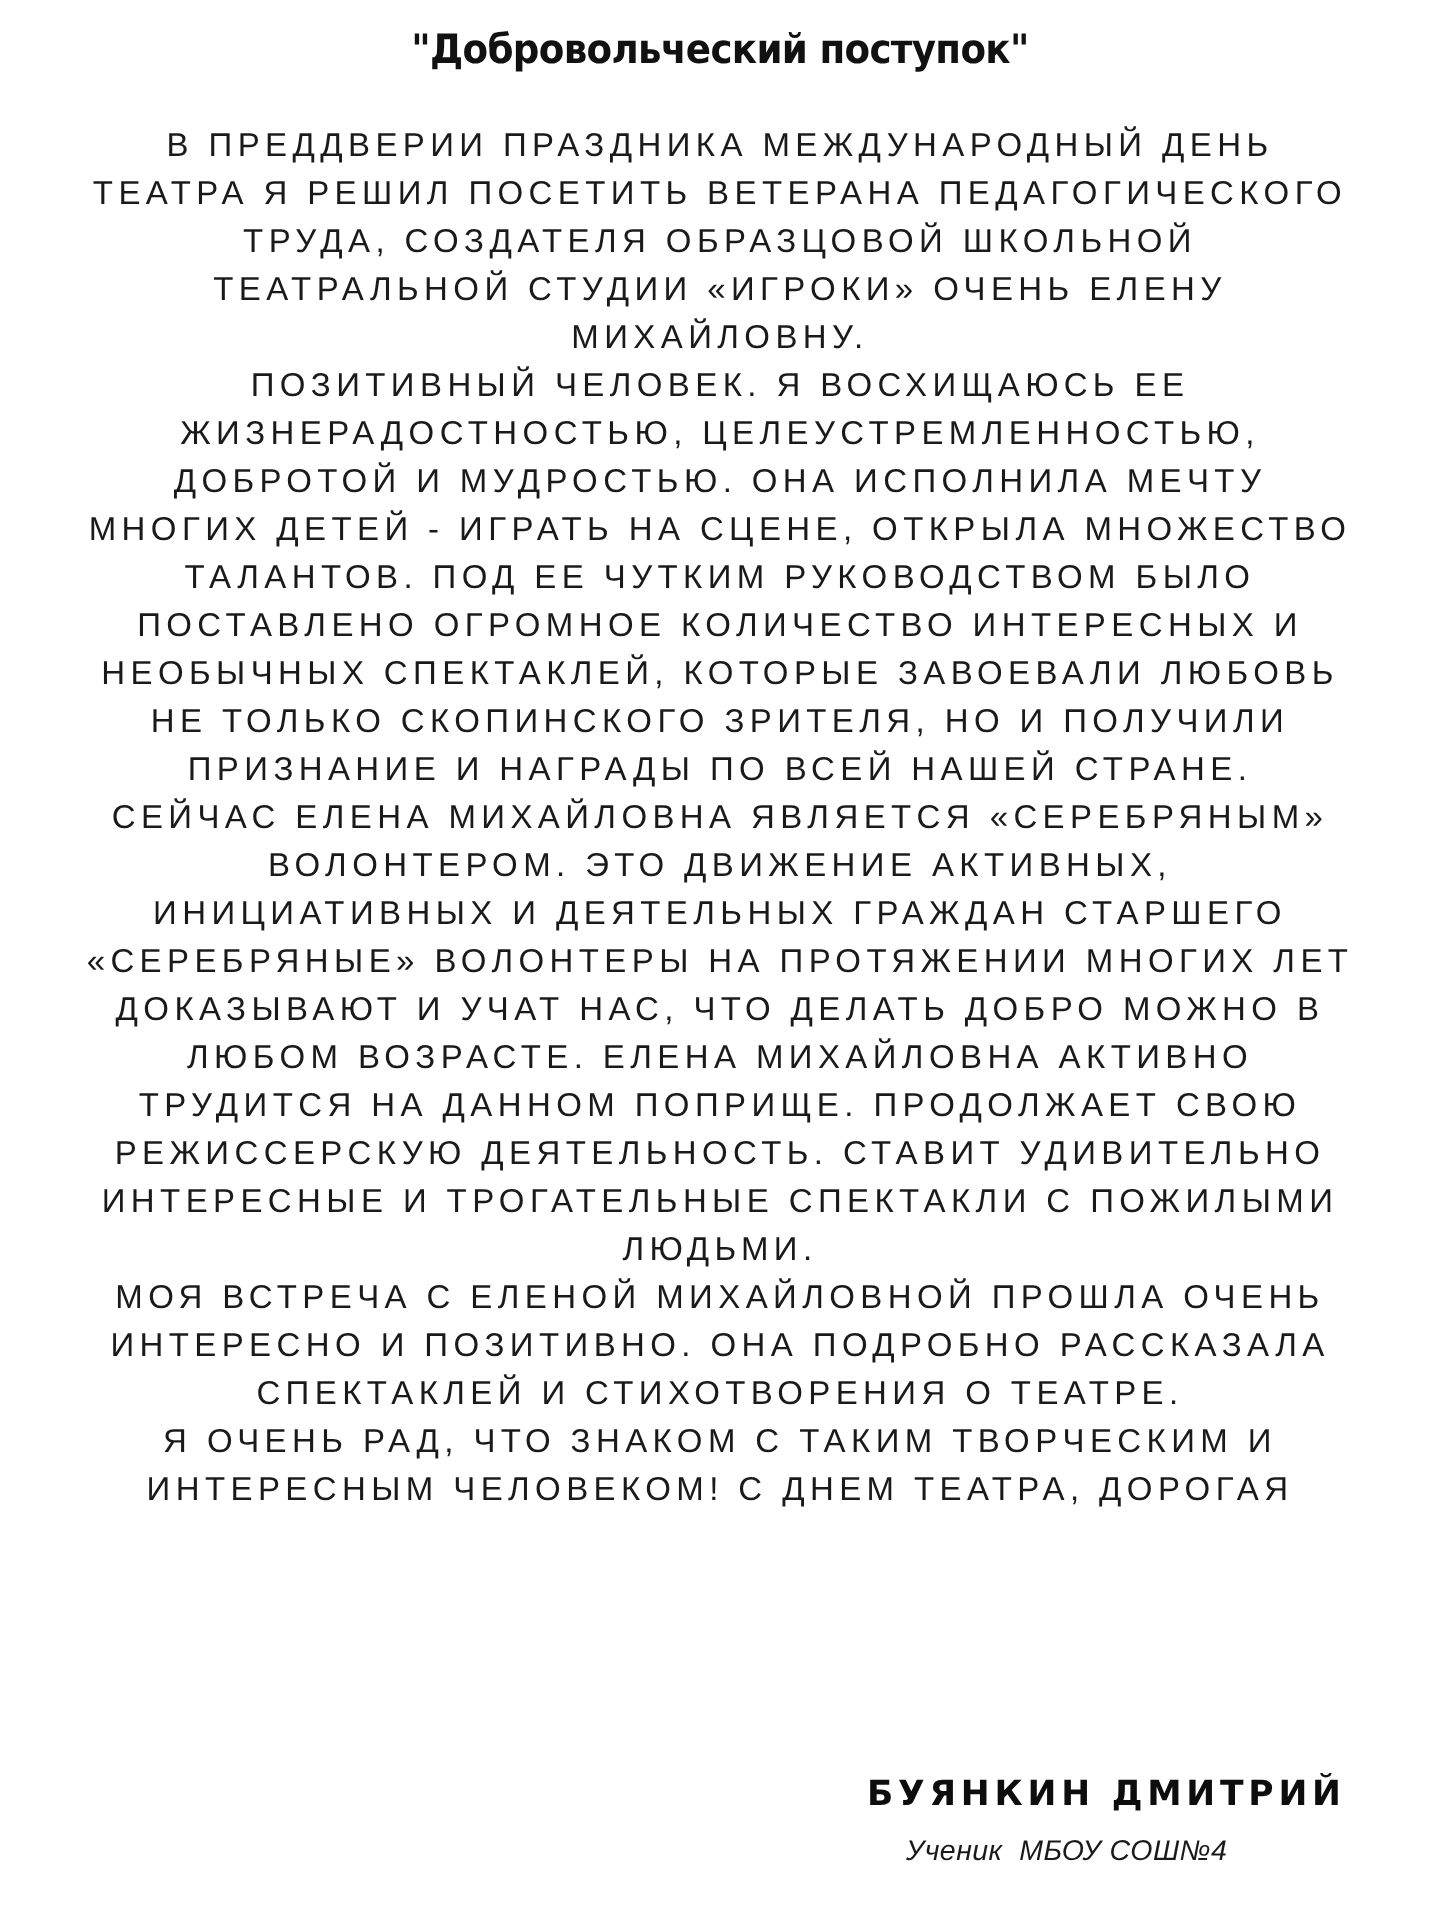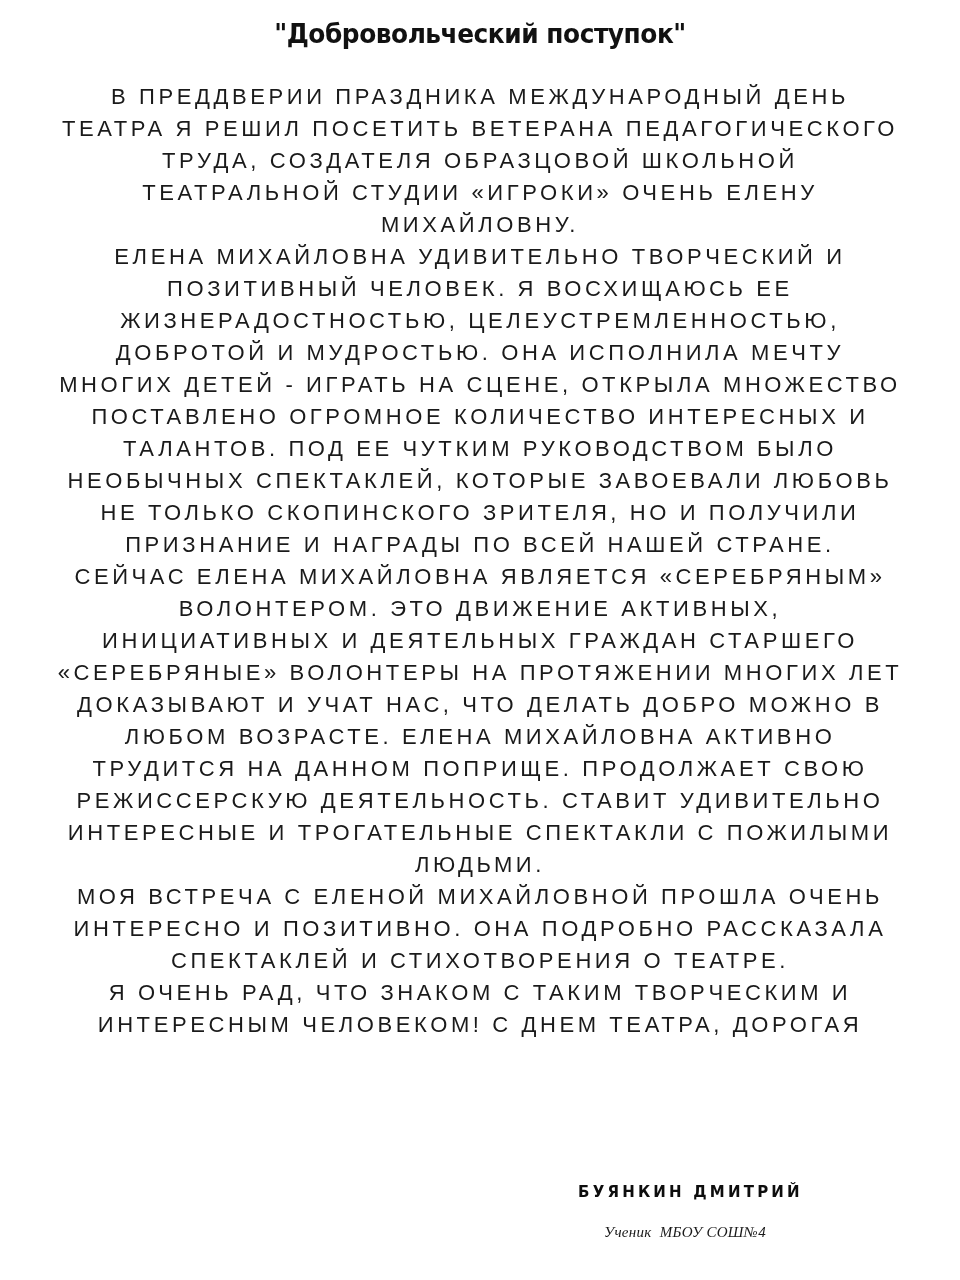--- a/index.html
+++ b/index.html
@@ -43,56 +43,55 @@
       display: block;
       white-space: nowrap;
     }
     .sig-name {
       position: absolute;
       top: 1183px;
       left: 578px;
       width: 320px;
       font-family: "DejaVu Sans", sans-serif;
       font-weight: bold;
-      font-size: 15px;
+      font-size: 23px;
       letter-spacing: 3.2px;
       color: #0d0d0d;
       white-space: nowrap;
     }
     .sig-school {
       position: absolute;
       top: 1224px;
       left: 604px;
       width: 300px;
-      font-family: Liberation Serif, serif;
+      font-family: Liberation Sans, sans-serif;
       font-style: italic;
-      font-size: 15px;
+      font-size: 19px;
       letter-spacing: 0.3px;
       color: #1a1a1a;
       white-space: pre;
     }
   </style>
 </head>
 <body>
 
 <div class="title">"Добровольческий поступок"</div>
 
 <div class="body-text">
   <span class="line">В ПРЕДДВЕРИИ ПРАЗДНИКА МЕЖДУНАРОДНЫЙ ДЕНЬ</span>
   <span class="line">ТЕАТРА Я РЕШИЛ ПОСЕТИТЬ ВЕТЕРАНА ПЕДАГОГИЧЕСКОГО</span>
   <span class="line">ТРУДА, СОЗДАТЕЛЯ ОБРАЗЦОВОЙ ШКОЛЬНОЙ</span>
   <span class="line">ТЕАТРАЛЬНОЙ СТУДИИ «ИГРОКИ» ОЧЕНЬ ЕЛЕНУ</span>
   <span class="line">МИХАЙЛОВНУ.</span>
-  <span class="line">ЕЛЕНА МИХАЙЛОВНА УДИВИТЕЛЬНО ТВОРЧЕСКИЙ И</span>
   <span class="line">ПОЗИТИВНЫЙ ЧЕЛОВЕК. Я ВОСХИЩАЮСЬ ЕЕ</span>
   <span class="line">ЖИЗНЕРАДОСТНОСТЬЮ, ЦЕЛЕУСТРЕМЛЕННОСТЬЮ,</span>
   <span class="line">ДОБРОТОЙ И МУДРОСТЬЮ. ОНА ИСПОЛНИЛА МЕЧТУ</span>
   <span class="line">МНОГИХ ДЕТЕЙ - ИГРАТЬ НА СЦЕНЕ, ОТКРЫЛА МНОЖЕСТВО</span>
+  <span class="line">ТАЛАНТОВ. ПОД ЕЕ ЧУТКИМ РУКОВОДСТВОМ БЫЛО</span>
   <span class="line">ПОСТАВЛЕНО ОГРОМНОЕ КОЛИЧЕСТВО ИНТЕРЕСНЫХ И</span>
-  <span class="line">ТАЛАНТОВ. ПОД ЕЕ ЧУТКИМ РУКОВОДСТВОМ БЫЛО</span>
   <span class="line">НЕОБЫЧНЫХ СПЕКТАКЛЕЙ, КОТОРЫЕ ЗАВОЕВАЛИ ЛЮБОВЬ</span>
   <span class="line">НЕ ТОЛЬКО СКОПИНСКОГО ЗРИТЕЛЯ, НО И ПОЛУЧИЛИ</span>
   <span class="line">ПРИЗНАНИЕ И НАГРАДЫ ПО ВСЕЙ НАШЕЙ СТРАНЕ.</span>
   <span class="line">СЕЙЧАС ЕЛЕНА МИХАЙЛОВНА ЯВЛЯЕТСЯ «СЕРЕБРЯНЫМ»</span>
   <span class="line">ВОЛОНТЕРОМ. ЭТО ДВИЖЕНИЕ АКТИВНЫХ,</span>
   <span class="line">ИНИЦИАТИВНЫХ И ДЕЯТЕЛЬНЫХ ГРАЖДАН СТАРШЕГО</span>
   <span class="line">«СЕРЕБРЯНЫЕ» ВОЛОНТЕРЫ НА ПРОТЯЖЕНИИ МНОГИХ ЛЕТ</span>
   <span class="line">ДОКАЗЫВАЮТ И УЧАТ НАС, ЧТО ДЕЛАТЬ ДОБРО МОЖНО В</span>
   <span class="line">ЛЮБОМ ВОЗРАСТЕ. ЕЛЕНА МИХАЙЛОВНА АКТИВНО</span>
   <span class="line">ТРУДИТСЯ НА ДАННОМ ПОПРИЩЕ. ПРОДОЛЖАЕТ СВОЮ</span>

